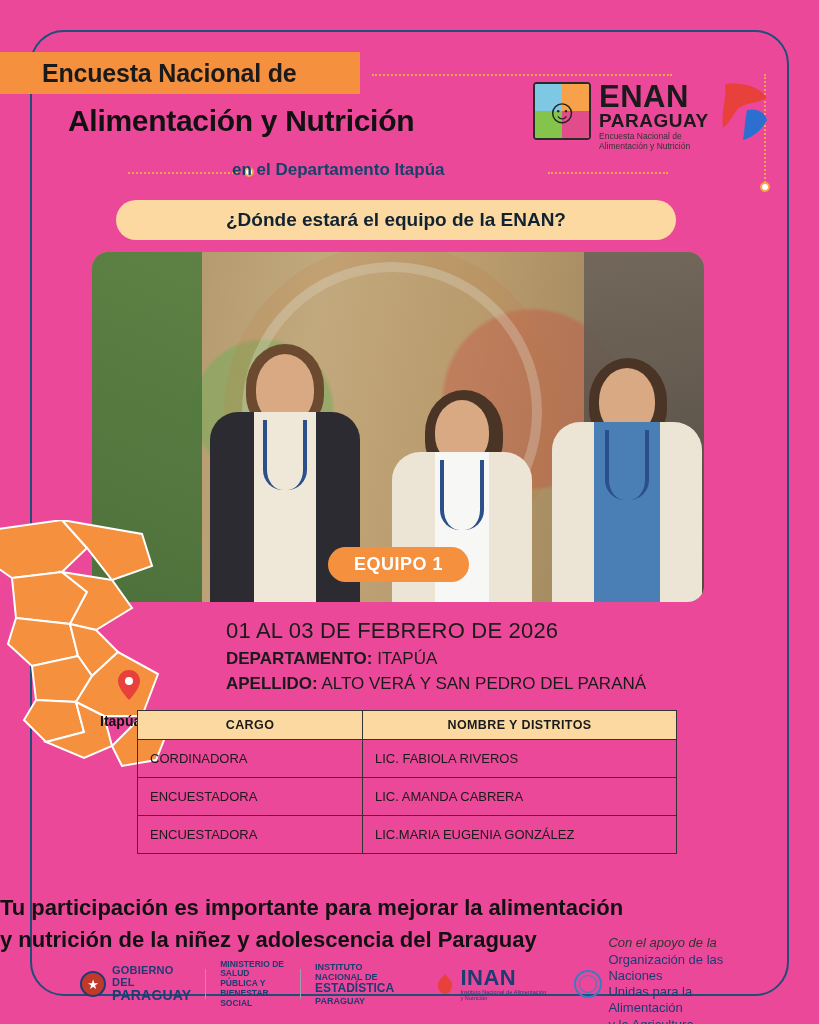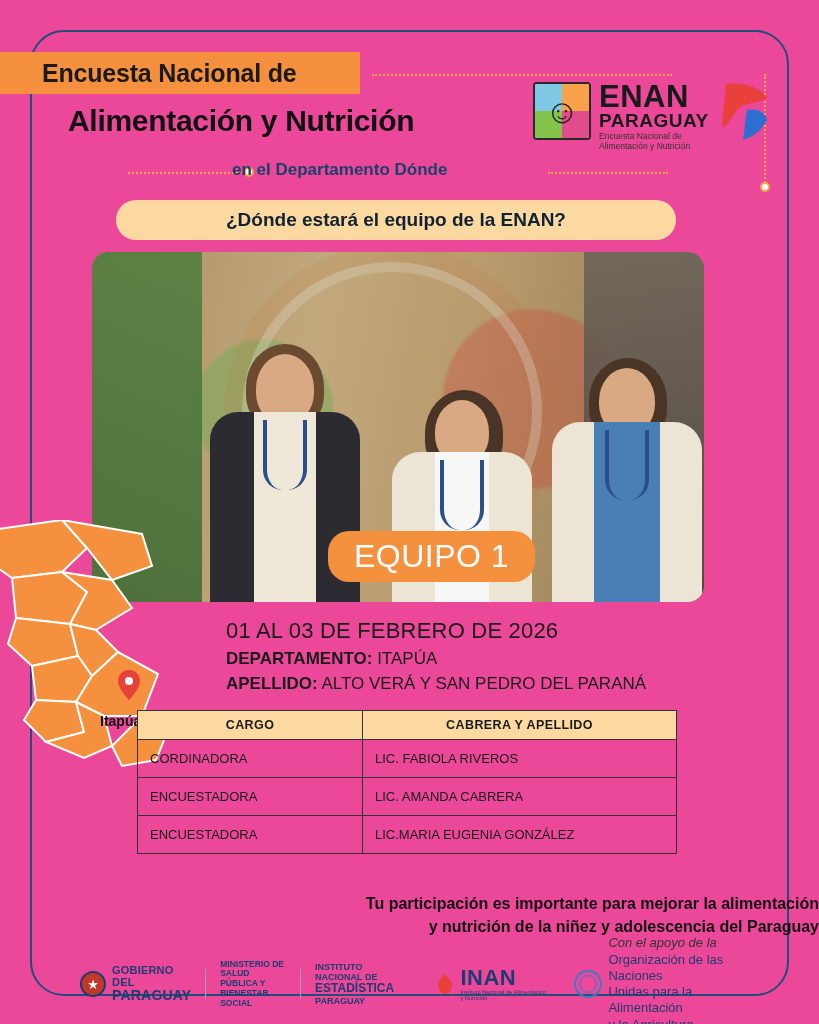--- a/index.html
+++ b/index.html
@@ -183,21 +183,21 @@
     border-radius: 0 0 20px 20px;
   }
   .person1 { left: 118px; }
   .person2 { left: 300px; }
   .person3 { left: 460px; }
   .equipo-badge {
     position: absolute;
     left: 236px; bottom: 20px;
     background: #f5903f;
     color: #fff;
-    font-size: 32px; font-weight: normal;
+    font-size: 18px; font-weight: bold;
     padding: 7px 26px;
     border-radius: 21px;
     letter-spacing: 0.5px;
     z-index: 5;
   }
   
   .info {
     position: absolute;
     left: 226px; top: 618px;
     width: 470px;
@@ -247,22 +247,22 @@
   }
   .map-pin {
     position: absolute;
     left: 126px; top: 150px;
     width: 22px; height: 30px;
   }
   
   .msg {
     position: absolute;
     left: 0; right: 0; top: 892px;
-    text-align: right;
-    font-size: 16px; font-weight: bold; color: #111;
+    text-align: left;
+    font-size: 22px; font-weight: bold; color: #111;
     line-height: 1.45;
   }
   
   .footer {
     position: absolute;
     left: 80px; right: 80px; top: 960px;
     height: 48px;
     display: flex; align-items: center; justify-content: center; gap: 14px;
   }
   .f-item { display: flex; align-items: center; gap: 6px; }
@@ -311,21 +311,21 @@
   <div class="corner-dot" style="left:760px; top:182px;"></div>
   <div class="dashline-h" style="left:128px; top:172px; width:110px;"></div>
   <div class="dashline-h" style="left:548px; top:172px; width:120px;"></div>
   <div class="corner-dot" style="left:244px; top:167px;"></div>
 
   <div class="title-banner">
     <span>Encuesta Nacional de</span>
   </div>
   <div class="title2">Alimentación y Nutrición</div>
   <div class="subtitle-row">
-    <div class="subtitle">en el Departamento Dónde</div>
+    <div class="subtitle">en el Departamento Itapúa</div>
   </div>
 
   <div class="logo">
     <div class="logo-mark">
       <div class="lm-q lm-q1"></div>
         <div class="lm-q lm-q2"></div>
       <div class="lm-q lm-q3"></div>
         <div class="lm-q lm-q4"></div>
       <div class="lm-fig">☺</div>
     </div>
@@ -425,21 +425,21 @@
     <div class="line">
       <b>APELLIDO:</b>
       <span>ALTO VERÁ Y SAN PEDRO DEL PARANÁ</span>
     </div>
   </div>
 
   <table class="tbl">
     <thead>
       <tr>
         <th>CARGO</th>
-        <th>CABRERA Y APELLIDO</th>
+        <th>NOMBRE Y DISTRITOS</th>
       </tr>
     </thead>
     <tbody>
       <tr>
         <td>CORDINADORA</td>
         <td>LIC. FABIOLA RIVEROS</td>
       </tr>
       <tr>
         <td>ENCUESTADORA</td>
         <td>LIC. AMANDA CABRERA</td>

